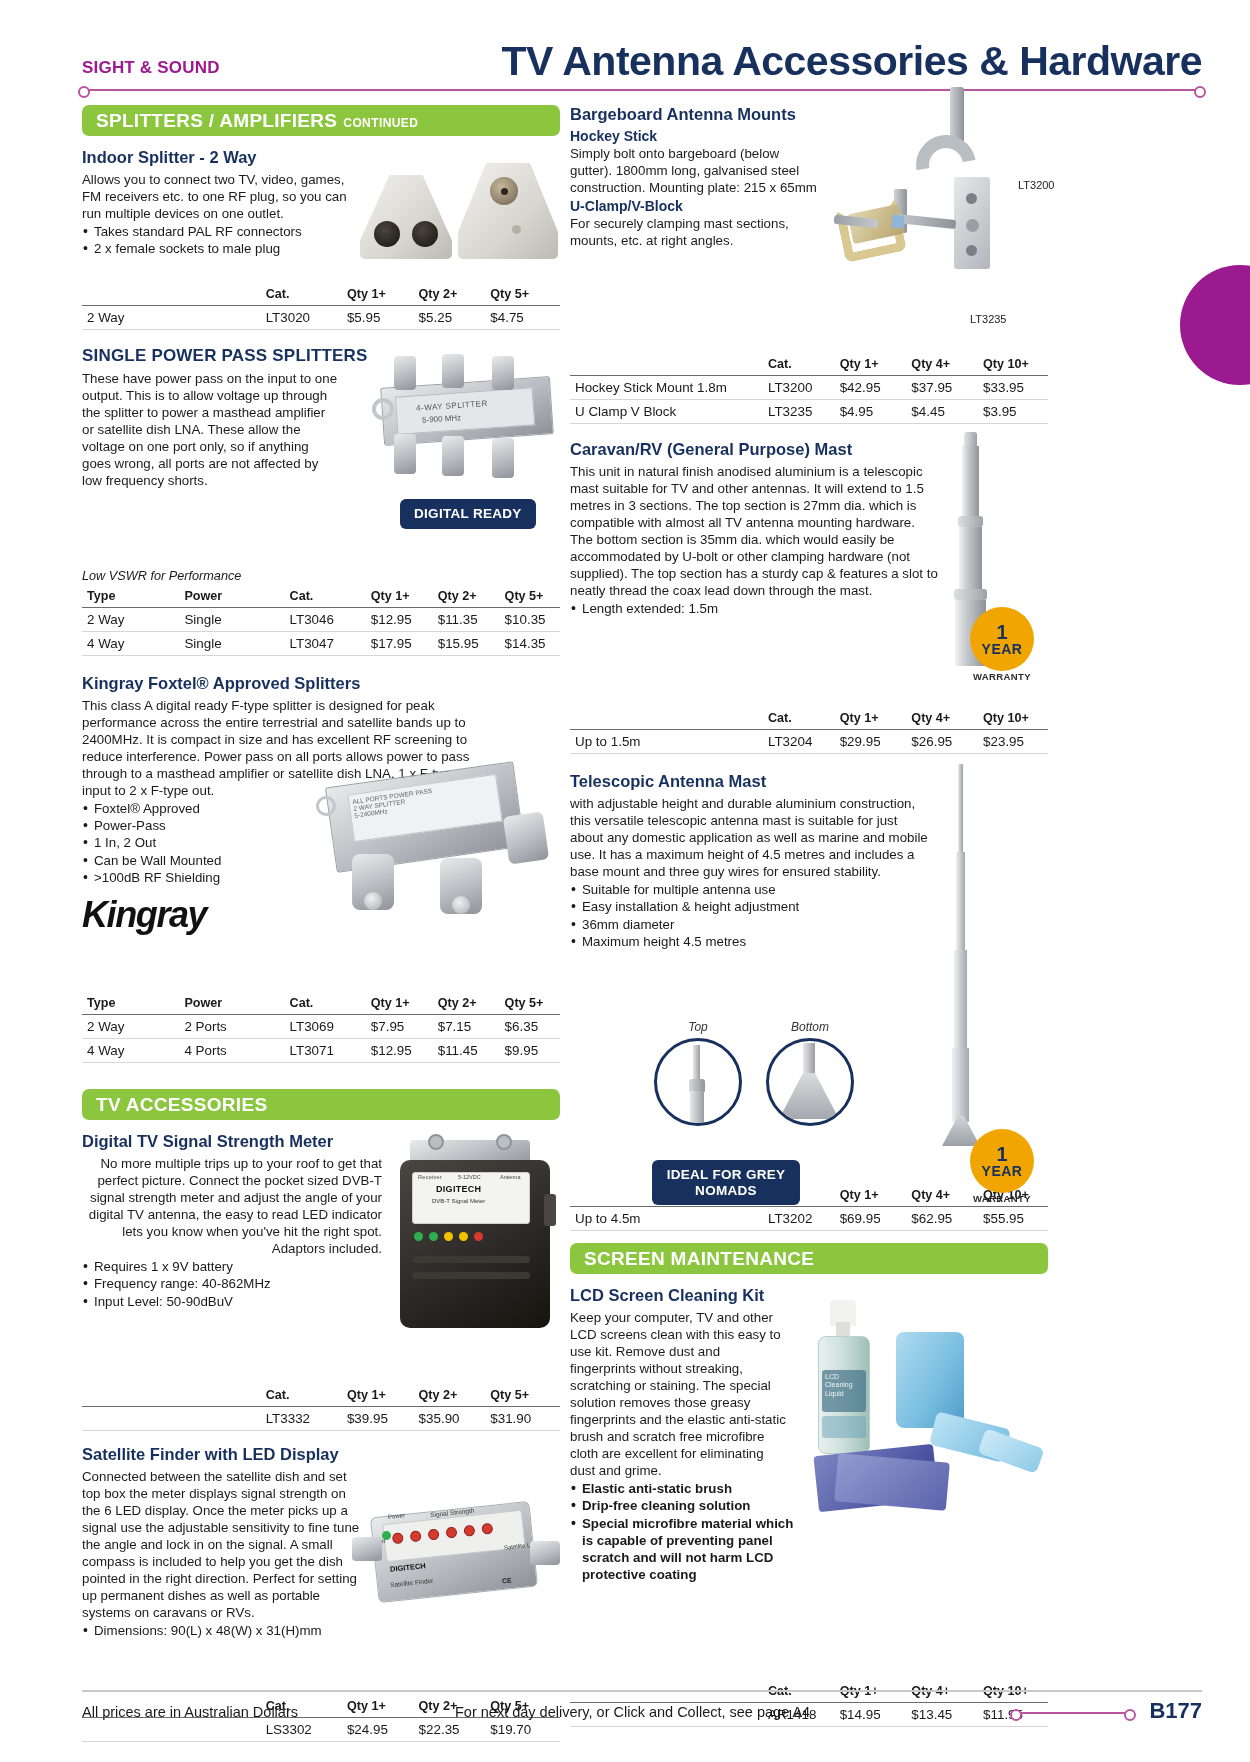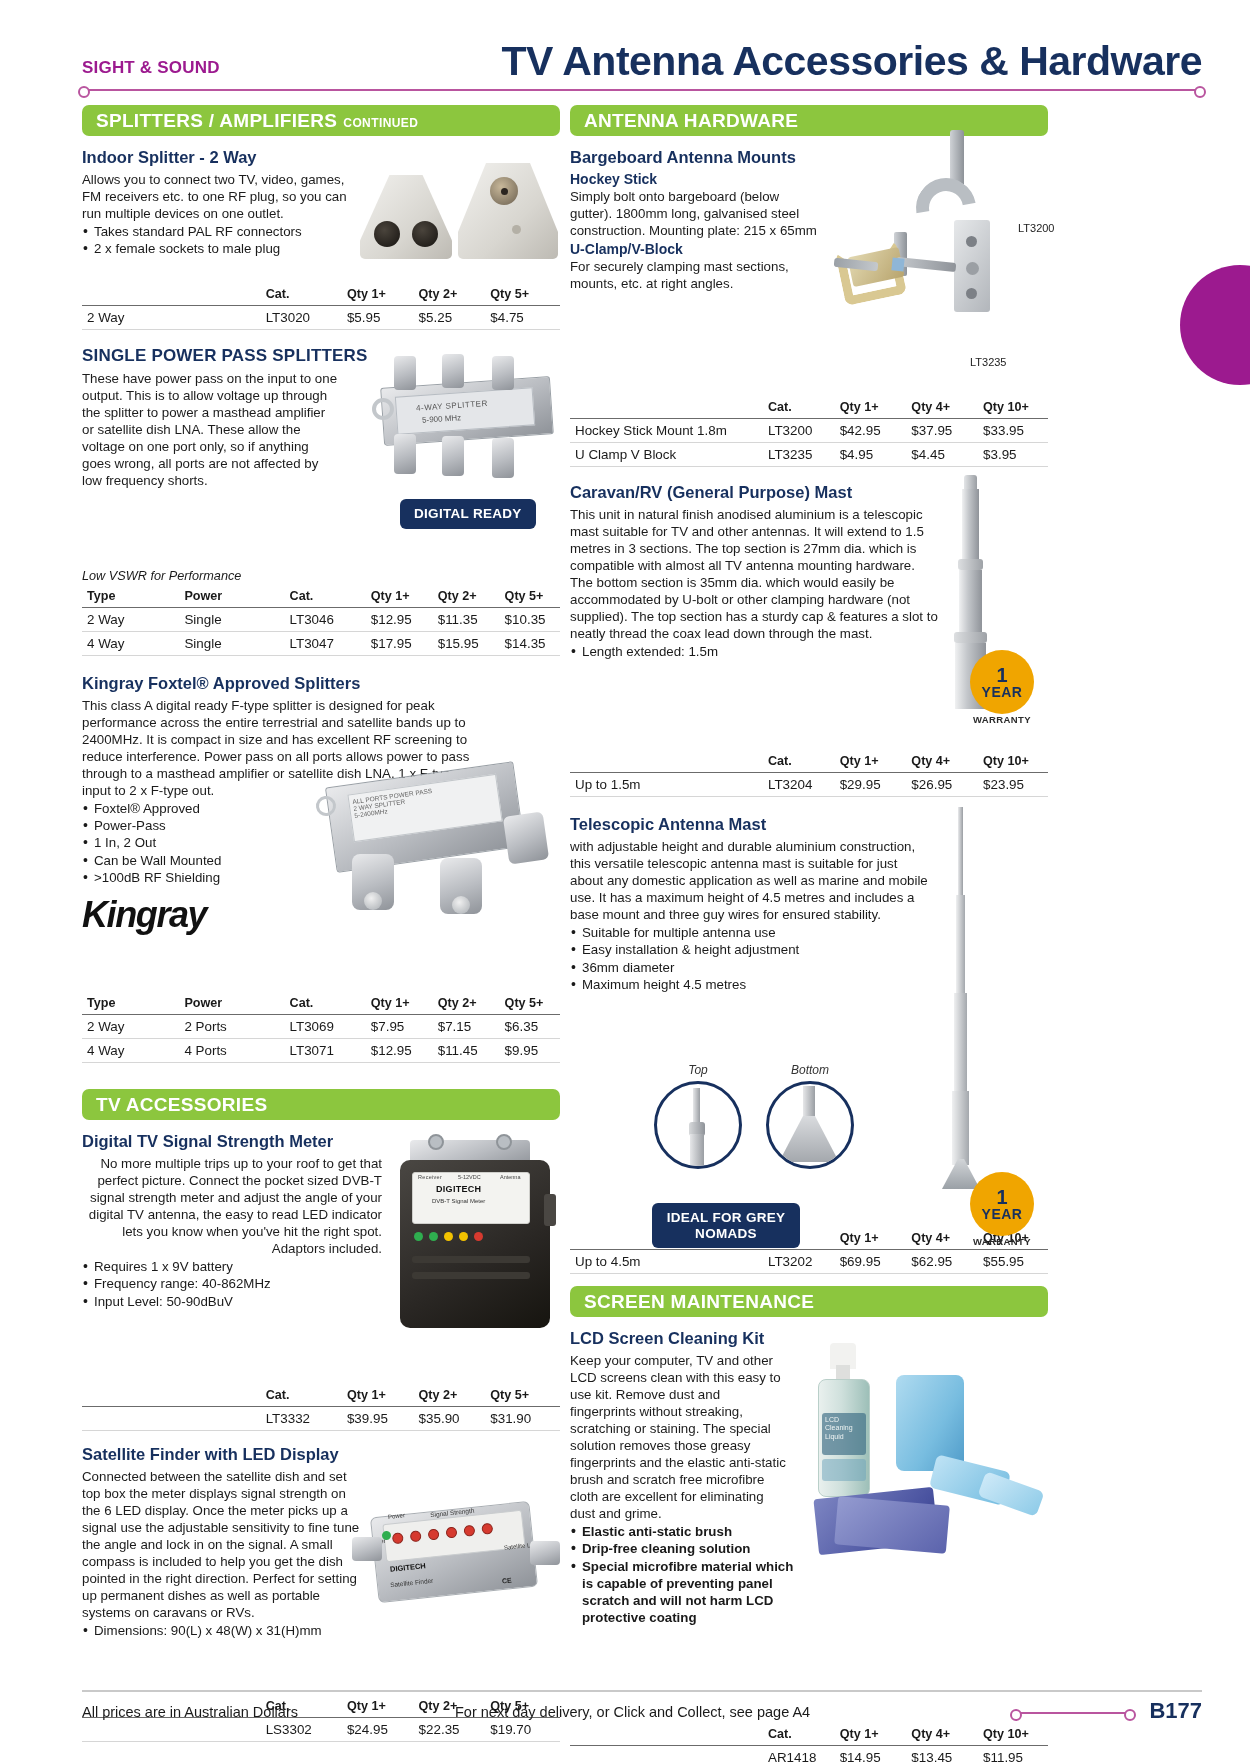--- a/index.html
+++ b/index.html
@@ -420,23 +420,20 @@
             <td>$22.35</td>
             <td>$19.70</td>
           </tr>
         </tbody>
       </table>
     </div>
   </div>
 
   <div class="col-right">
 
-    <div class="secbar">
-      <span>ANTENNA HARDWARE</span>
-    </div>
 
     <div class="prod" style="min-height:215px;">
       <h3 class="pname">Bargeboard Antenna Mounts</h3>
       <h4 class="psub">Hockey Stick</h4>
       <p class="pdesc" style="width:248px;">Simply bolt onto bargeboard (below gutter). 1800mm long, galvanised steel construction. Mounting plate: 215 x 65mm</p>
       <h4 class="psub">U-Clamp/V-Block</h4>
       <p class="pdesc" style="width:248px;">For securely clamping mast sections, mounts, etc. at right angles.</p>
 
       <div class="photo" style="left:262px;top:0px;width:215px;height:200px;">
         <div style="position:absolute;left:118px;top:-18px;width:14px;height:62px;background:linear-gradient(90deg,#cfd2d6,#8d9298);border-radius:3px;"></div>

